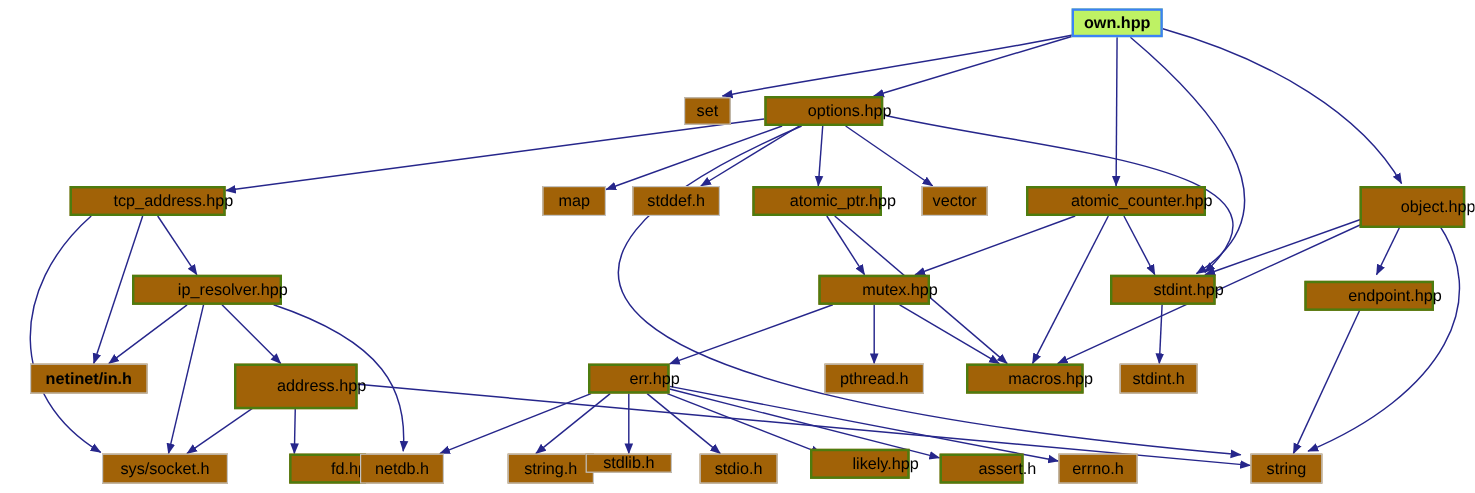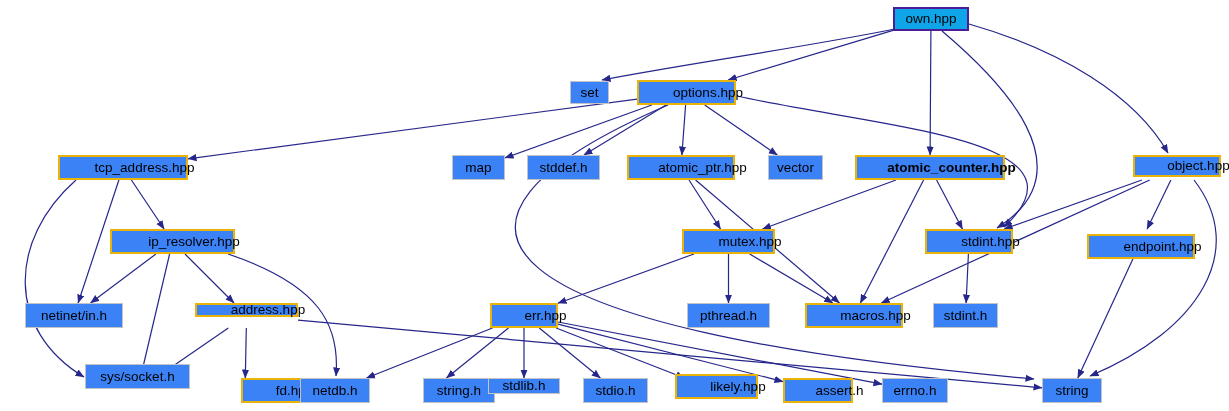--- a/index.html
+++ b/index.html
@@ -1,22 +1,22 @@
 <!DOCTYPE html>
 <html><head>
 <meta charset="utf-8">
 <style>
   html,body{margin:0;padding:0;background:#fff;}
   #canvas{position:relative;width:1229px;height:411px;background:#ffffff;overflow:hidden;
           font-family:"Liberation Sans","DejaVu Sans",sans-serif;}
   #edges-svg{position:absolute;left:0;top:0;width:1229px;height:411px;}
   .node{position:absolute;box-sizing:border-box;display:flex;align-items:center;justify-content:center;
-        background:#3b82f6;color:#000;font-size:13.5px;white-space:nowrap;line-height:1;cursor:default;}
-  .node.root{background:#0ea5e9;border:2px solid #4c1d95;}
-  .node.project{border:2px solid #eab308;padding-left:43px;}
+        background:#a16207;color:#000;font-size:13.5px;white-space:nowrap;line-height:1;cursor:default;}
+  .node.root{background:#bef264;border:2px solid #3b82f6;font-weight:bold;}
+  .node.project{border:2px solid #4d7c0f;padding-left:43px;}
   .node.project[data-interactable="true"]{cursor:pointer;}
   .node.system{border:1px solid #c3c3c3;}
 </style>
 </head>
 <body>
 
 <div id="canvas" data-interactable="false">
   <svg id="edges-svg" data-interactable="false" viewBox="0 0 1229 411" xmlns="http://www.w3.org/2000/svg">
     <defs>
       <marker id="arrow" markerUnits="userSpaceOnUse" markerWidth="11" markerHeight="9" refX="8.5" refY="4" orient="auto">
@@ -71,33 +71,33 @@
   </svg>
   <div id="nodes-layer" data-interactable="false">
       <div class="node root" data-interactable="false" style="left: 893px; top: 7px; width: 76px; height: 24px;">own.hpp</div>
       <div class="node system" data-interactable="false" style="left: 570px; top: 81px; width: 39px; height: 23px;">set</div>
       <div class="node project" data-interactable="true" style="left: 637px; top: 80px; width: 99px; height: 25px;">options.hpp</div>
       <div class="node project" data-interactable="true" style="left: 58px; top: 155px; width: 130px; height: 25px;">tcp_address.hpp</div>
       <div class="node system" data-interactable="false" style="left: 452px; top: 155px; width: 53px; height: 25px;">map</div>
       <div class="node system" data-interactable="false" style="left: 527px; top: 155px; width: 73px; height: 25px;">stddef.h</div>
       <div class="node project" data-interactable="true" style="left: 627px; top: 155px; width: 108px; height: 25px;">atomic_ptr.hpp</div>
       <div class="node system" data-interactable="false" style="left: 768px; top: 155px; width: 55px; height: 25px;">vector</div>
-      <div class="node project" data-interactable="true" style="left: 855px; top: 155px; width: 150px; height: 25px; font-weight: bold;">atomic_counter.hpp</div>
-      <div class="node project" data-interactable="true" style="left: 1133px; top: 155px; width: 88px; height: 22px;">object.hpp</div>
+      <div class="node project" data-interactable="true" style="left: 855px; top: 155px; width: 150px; height: 25px;">atomic_counter.hpp</div>
+      <div class="node project" data-interactable="true" style="left: 1133px; top: 155px; width: 88px; height: 35px;">object.hpp</div>
       <div class="node project" data-interactable="true" style="left: 110px; top: 229px; width: 125px; height: 25px;">ip_resolver.hpp</div>
       <div class="node project" data-interactable="true" style="left: 682px; top: 229px; width: 93px; height: 25px;">mutex.hpp</div>
       <div class="node project" data-interactable="true" style="left: 925px; top: 229px; width: 88px; height: 25px;">stdint.hpp</div>
       <div class="node project" data-interactable="true" style="left: 1087px; top: 234px; width: 108px; height: 25px;">endpoint.hpp</div>
-      <div class="node system" data-interactable="false" style="left: 25px; top: 303px; width: 98px; height: 25px;">netinet/in.h</div>
-      <div class="node project" data-interactable="true" style="left: 195px; top: 303px; width: 103px; height: 14px;">address.hpp</div>
+      <div class="node system" data-interactable="false" style="left: 25px; top: 303px; width: 98px; height: 25px; font-weight: bold;">netinet/in.h</div>
+      <div class="node project" data-interactable="true" style="left: 195px; top: 303px; width: 103px; height: 38px;">address.hpp</div>
       <div class="node project" data-interactable="true" style="left: 490px; top: 303px; width: 68px; height: 25px;">err.hpp</div>
       <div class="node system" data-interactable="false" style="left: 687px; top: 303px; width: 83px; height: 25px;">pthread.h</div>
       <div class="node project" data-interactable="true" style="left: 805px; top: 303px; width: 98px; height: 25px;">macros.hpp</div>
       <div class="node system" data-interactable="false" style="left: 933px; top: 303px; width: 65px; height: 25px;">stdint.h</div>
-      <div class="node system" data-interactable="false" style="left: 85px; top: 364px; width: 105px; height: 25px;">sys/socket.h</div>
+      <div class="node system" data-interactable="false" style="left: 85px; top: 378px; width: 105px; height: 25px;">sys/socket.h</div>
       <div class="node project" data-interactable="true" style="left: 213px; top: 378px; width: 64px; height: 25px; margin-left: 28px;">fd.hpp</div>
       <div class="node system" data-interactable="false" style="left: 300px; top: 378px; width: 70px; height: 25px;">netdb.h</div>
       <div class="node system" data-interactable="false" style="left: 395px; top: 378px; width: 72px; height: 25px; margin-left: 28px;">string.h</div>
       <div class="node system" data-interactable="false" style="left: 488px; top: 378px; width: 72px; height: 16px;">stdlib.h</div>
       <div class="node system" data-interactable="false" style="left: 583px; top: 378px; width: 65px; height: 25px;">stdio.h</div>
       <div class="node project" data-interactable="true" style="left: 675px; top: 374px; width: 83px; height: 25px;">likely.hpp</div>
       <div class="node project" data-interactable="true" style="left: 783px; top: 378px; width: 70px; height: 25px;">assert.h</div>
       <div class="node system" data-interactable="false" style="left: 882px; top: 378px; width: 66px; height: 25px;">errno.h</div>
       <div class="node system" data-interactable="false" style="left: 1042px; top: 378px; width: 60px; height: 25px;">string</div>
     </div>

